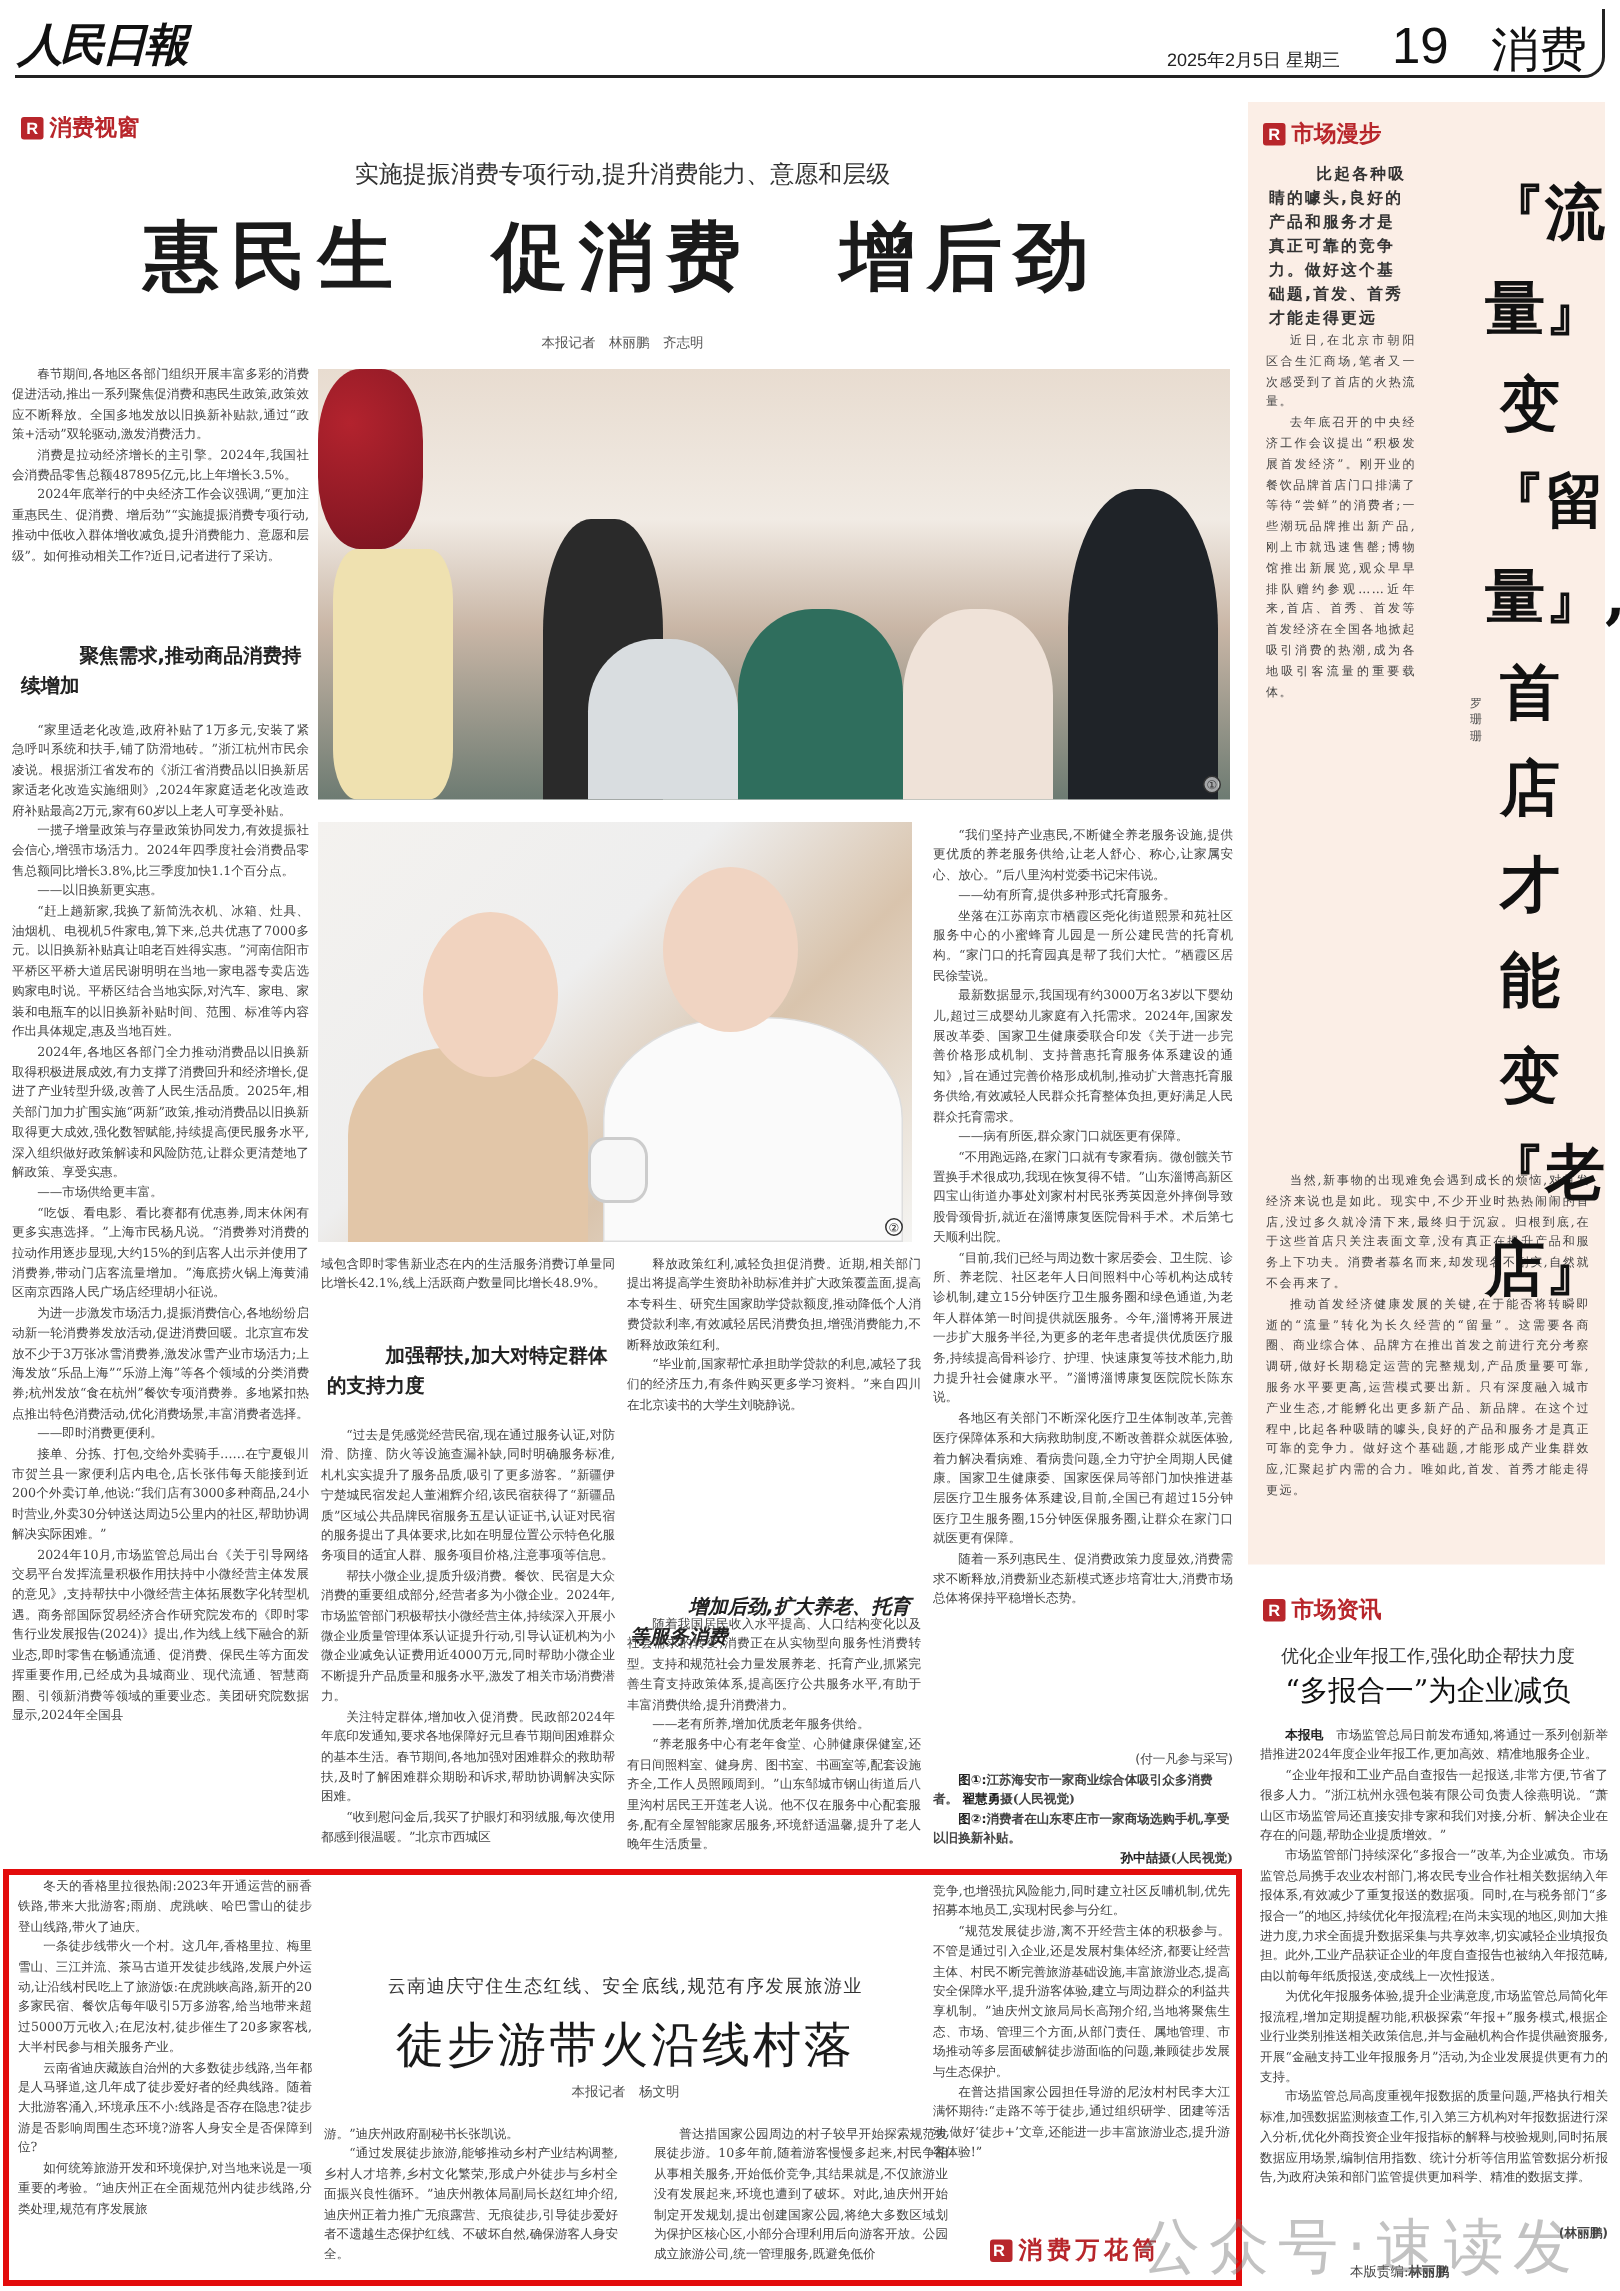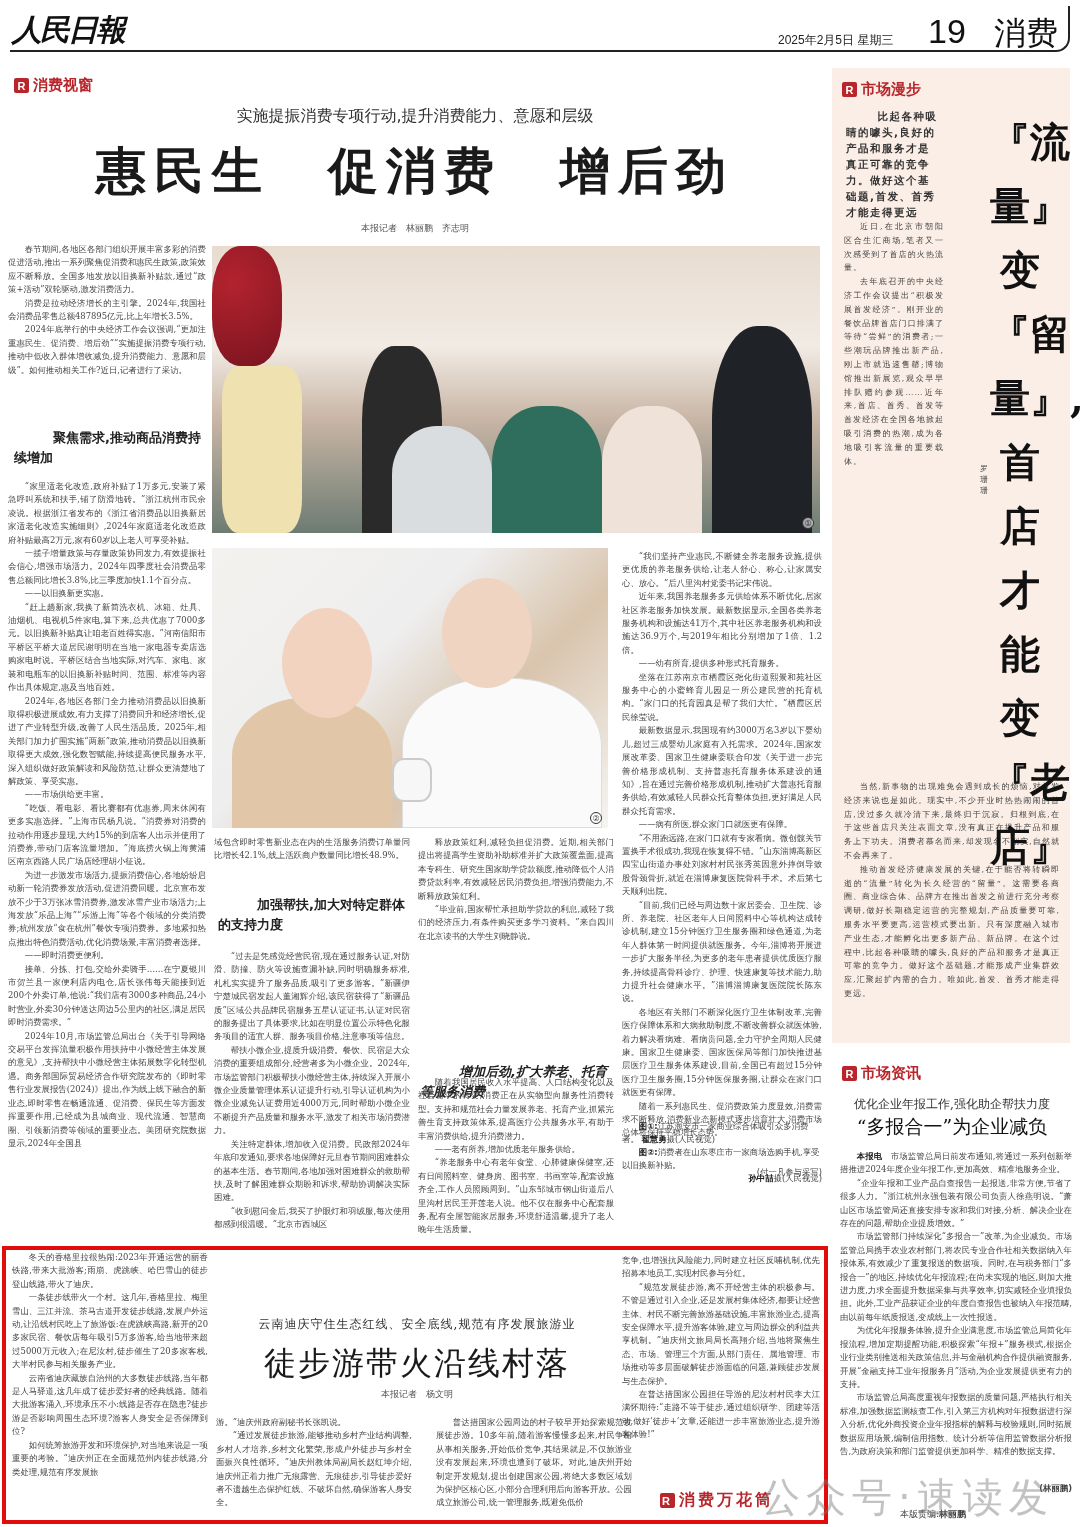--- a/index.html
+++ b/index.html
@@ -58,21 +58,21 @@
 <div class="abs body-text" style="left:8px;top:480px;width:198px;height:760px;overflow:hidden;">
   <p>“家里适老化改造,政府补贴了1万多元,安装了紧急呼叫系统和扶手,铺了防滑地砖。”浙江杭州市民余凌说。根据浙江省发布的《浙江省消费品以旧换新居家适老化改造实施细则》,2024年家庭适老化改造政府补贴最高2万元,家有60岁以上老人可享受补贴。</p>
   <p>一揽子增量政策与存量政策协同发力,有效提振社会信心,增强市场活力。2024年四季度社会消费品零售总额同比增长3.8%,比三季度加快1.1个百分点。</p>
   <p>——以旧换新更实惠。</p>
   <p>“赶上趟新家,我换了新简洗衣机、冰箱、灶具、油烟机、电视机5件家电,算下来,总共优惠了7000多元。以旧换新补贴真让咱老百姓得实惠。”河南信阳市平桥区平桥大道居民谢明明在当地一家电器专卖店选购家电时说。平桥区结合当地实际,对汽车、家电、家装和电瓶车的以旧换新补贴时间、范围、标准等内容作出具体规定,惠及当地百姓。</p>
   <p>2024年,各地区各部门全力推动消费品以旧换新取得积极进展成效,有力支撑了消费回升和经济增长,促进了产业转型升级,改善了人民生活品质。2025年,相关部门加力扩围实施“两新”政策,推动消费品以旧换新取得更大成效,强化数智赋能,持续提高便民服务水平,深入组织做好政策解读和风险防范,让群众更清楚地了解政策、享受实惠。</p>
   <p>——市场供给更丰富。</p>
   <p>“吃饭、看电影、看比赛都有优惠券,周末休闲有更多实惠选择。”上海市民杨凡说。“消费券对消费的拉动作用逐步显现,大约15%的到店客人出示并使用了消费券,带动门店客流量增加。”海底捞火锅上海黄浦区南京西路人民广场店经理胡小征说。</p>
   <p>为进一步激发市场活力,提振消费信心,各地纷纷启动新一轮消费券发放活动,促进消费回暖。北京宣布发放不少于3万张冰雪消费券,激发冰雪产业市场活力;上海发放“乐品上海”“乐游上海”等各个领域的分类消费券;杭州发放“食在杭州”餐饮专项消费券。多地紧扣热点推出特色消费活动,优化消费场景,丰富消费者选择。</p>
   <p>——即时消费更便利。</p>
-  <p>接单、分拣、打包,交给外卖骑手……在宁夏银川市贺兰县一家便利店内电仓,店长张伟每天能接到近200个外卖订单,他说:“我们店有3000多种商品,24小时营业,外卖30分钟送达周边5公里内的社区,满足居民即时消费需求。”</p>
+  <p>接单、分拣、打包,交给外卖骑手……在宁夏银川市贺兰县一家便利店内电仓,店长张伟每天能接到近200个外卖订单,他说:“我们店有3000多种商品,24小时营业,外卖30分钟送达周边5公里内的社区,帮助协调解决实际困难。”</p>
   <p>2024年10月,市场监管总局出台《关于引导网络交易平台发挥流量积极作用扶持中小微经营主体发展的意见》,支持帮扶中小微经营主体拓展数字化转型机遇。商务部国际贸易经济合作研究院发布的《即时零售行业发展报告(2024)》提出,作为线上线下融合的新业态,即时零售在畅通流通、促消费、保民生等方面发挥重要作用,已经成为县城商业、现代流通、智慧商圈、引领新消费等领域的重要业态。美团研究院数据显示,2024年全国县</p>
 </div>
 
 <div class="photo photo1">
   <div class="person" style="left:0;top:0;width:70px;height:120px;background:radial-gradient(circle at 30% 30%,#b3232e,#7a1420);border-radius:40%"></div>
   <div class="person" style="left:10px;top:120px;width:80px;height:167px;background:#efe1b0;border-radius:20%"></div>
   <div class="person" style="left:150px;top:100px;width:80px;height:187px;background:#2a2a2a;border-radius:40% 40% 0 0"></div>
   <div class="person" style="left:180px;top:180px;width:100px;height:107px;background:#d9dde0;border-radius:45% 45% 0 0"></div>
   <div class="person" style="left:280px;top:160px;width:110px;height:127px;background:#2f6e5d;border-radius:45% 45% 0 0"></div>
   <div class="person" style="left:390px;top:160px;width:100px;height:127px;background:#efe2d8;border-radius:45% 45% 0 0"></div>
@@ -106,33 +106,32 @@
 </div>
 <div class="abs subhead" style="left:420px;top:1062px;width:194px;font-style:italic;">增加后劲,扩大养老、托育等服务消费</div>
 <div class="abs body-text" style="left:418px;top:1076px;width:196px;height:165px;overflow:hidden;">
   <p>随着我国居民收入水平提高、人口结构变化以及社会需求的转变,消费正在从实物型向服务性消费转型。支持和规范社会力量发展养老、托育产业,抓紧完善生育支持政策体系,提高医疗公共服务水平,有助于丰富消费供给,提升消费潜力。</p>
   <p>——老有所养,增加优质老年服务供给。</p>
   <p>“养老服务中心有老年食堂、心肺健康保健室,还有日间照料室、健身房、图书室、书画室等,配套设施齐全,工作人员照顾周到。”山东邹城市钢山街道后八里沟村居民王开莲老人说。他不仅在服务中心配套服务,配有全屋智能家居服务,环境舒适温馨,提升了老人晚年生活质量。</p>
 </div>
 
 <div class="abs body-text" style="left:622px;top:550px;width:200px;height:618px;overflow:hidden;">
   <p>“我们坚持产业惠民,不断健全养老服务设施,提供更优质的养老服务供给,让老人舒心、称心,让家属安心、放心。”后八里沟村党委书记宋伟说。</p>
-  <p>近年来,我国养老服务多元供给体系不断优化,居家社区养老服务加快发展。最新数据显示,全国各类养老服务机构和设施达41万个,其中社区养老服务机构和设施达36.9万个,与2019年相比分别增加了1倍、1.2倍。</p>
   <p>——幼有所育,提供多种形式托育服务。</p>
   <p>坐落在江苏南京市栖霞区尧化街道熙景和苑社区服务中心的小蜜蜂育儿园是一所公建民营的托育机构。“家门口的托育园真是帮了我们大忙。”栖霞区居民徐莹说。</p>
   <p>最新数据显示,我国现有约3000万名3岁以下婴幼儿,超过三成婴幼儿家庭有入托需求。2024年,国家发展改革委、国家卫生健康委联合印发《关于进一步完善价格形成机制、支持普惠托育服务体系建设的通知》,旨在通过完善价格形成机制,推动扩大普惠托育服务供给,有效减轻人民群众托育整体负担,更好满足人民群众托育需求。</p>
   <p>——病有所医,群众家门口就医更有保障。</p>
   <p>“不用跑远路,在家门口就有专家看病。微创髋关节置换手术很成功,我现在恢复得不错。”山东淄博高新区四宝山街道办事处刘家村村民张秀英因意外摔倒导致股骨颈骨折,就近在淄博康复医院骨科手术。术后第七天顺利出院。</p>
   <p>“目前,我们已经与周边数十家居委会、卫生院、诊所、养老院、社区老年人日间照料中心等机构达成转诊机制,建立15分钟医疗卫生服务圈和绿色通道,为老年人群体第一时间提供就医服务。今年,淄博将开展进一步扩大服务半径,为更多的老年患者提供优质医疗服务,持续提高骨科诊疗、护理、快速康复等技术能力,助力提升社会健康水平。”淄博淄博康复医院院长陈东说。</p>
   <p>各地区有关部门不断深化医疗卫生体制改革,完善医疗保障体系和大病救助制度,不断改善群众就医体验,着力解决看病难、看病贵问题,全力守护全周期人民健康。国家卫生健康委、国家医保局等部门加快推进基层医疗卫生服务体系建设,目前,全国已有超过15分钟医疗卫生服务圈,15分钟医保服务圈,让群众在家门口就医更有保障。</p>
   <p>随着一系列惠民生、促消费政策力度显效,消费需求不断释放,消费新业态新模式逐步培育壮大,消费市场总体将保持平稳增长态势。</p>
 </div>
 <div class="abs body-text" style="left:700px;top:1166px;width:122px;text-align:right;font-family:'DejaVu Sans',sans-serif;">(付一凡参与采写)</div>
 
-<div class="abs figure-caption" style="left:622px;top:1120px;width:200px;">
+<div class="abs figure-caption" style="left:622px;top:1180px;width:200px;font-weight:bold;">
   <div style="text-indent:2em">
     <b>图①:</b><span>江苏海安市一家商业综合体吸引众多消费者。</span>
     <b>翟慧勇</b><span>摄(人民视觉)</span>
   </div>
   <div style="text-indent:2em">
     <b>图②:</b><span>消费者在山东枣庄市一家商场选购手机,享受以旧换新补贴。</span>
   </div>
   <div style="text-align:right">
     <b>孙中喆</b><span>摄(人民视觉)</span>
   </div>

